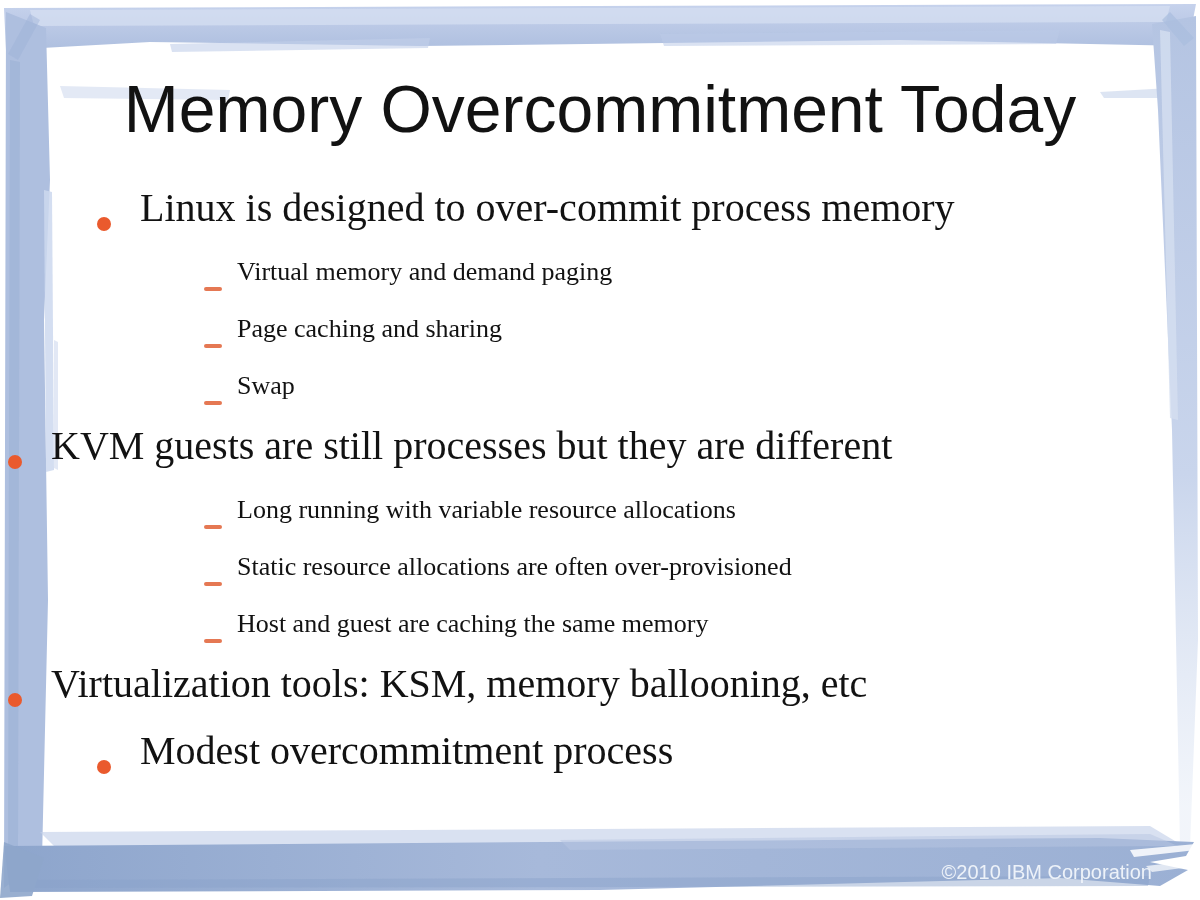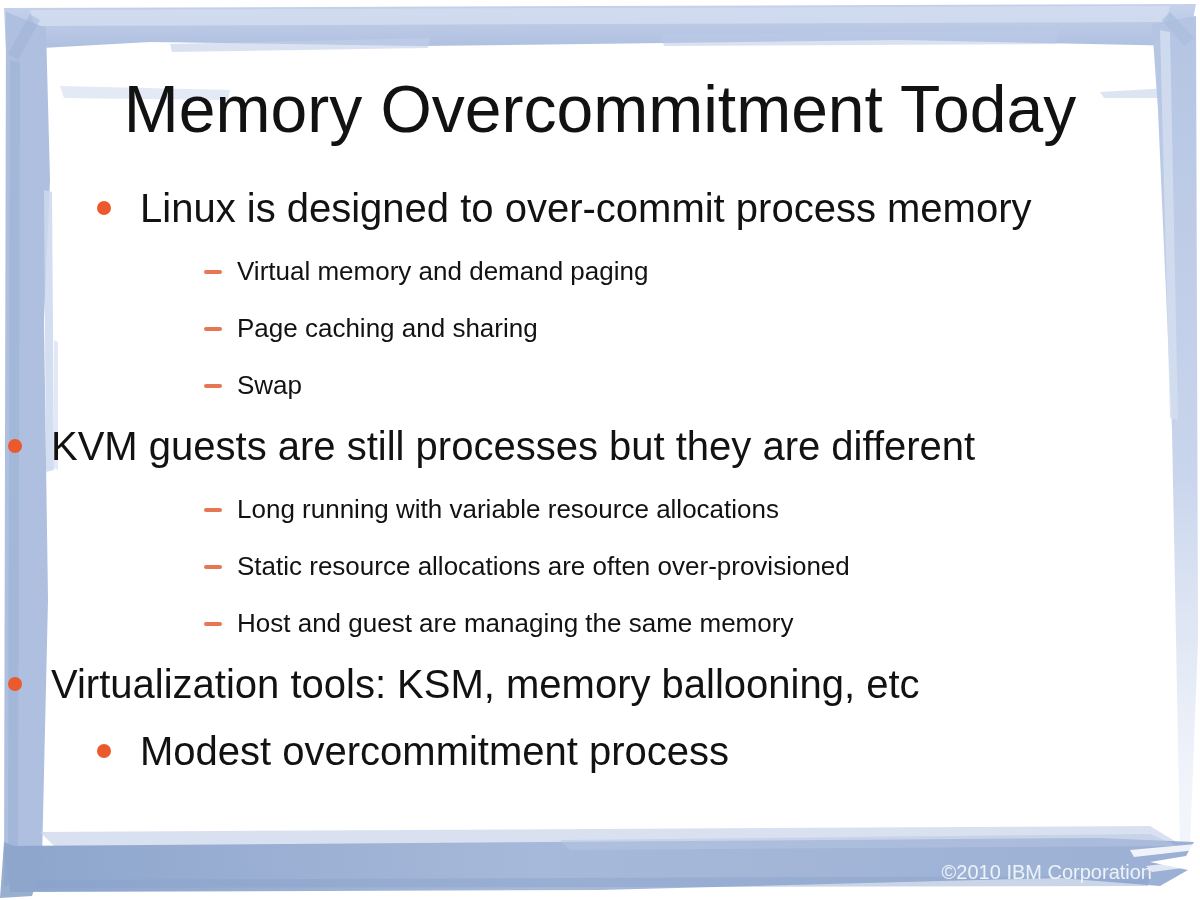--- a/index.html
+++ b/index.html
@@ -33,22 +33,23 @@
   h1.title {
     margin: 0 0 38px 0;
     text-align: center;
     font-size: 66px;
     line-height: 75px;
     font-weight: 400;
     color: var(--text, #121212);
   }
   .item {
     display: flex;
-    align-items: flex-start;
+    align-items: flex-end;
     color: var(--text, #121212);
+    font-family: Liberation Serif, serif;
   }
   .item.l1 {
     font-size: 40px;
     line-height: 46px;
     margin: 0 0 21px 0;
     padding-left: 97px;
   }
   .item.l2 {
     font-size: 26px;
     line-height: 39px;
@@ -177,21 +178,21 @@
         <div class="item l2">
           <span class="marker dash"></span>
           <span class="txt">Long running with variable resource allocations</span>
         </div>
         <div class="item l2">
           <span class="marker dash"></span>
           <span class="txt">Static resource allocations are often over-provisioned</span>
         </div>
         <div class="item l2">
           <span class="marker dash"></span>
-          <span class="txt">Host and guest are managing the same memory</span>
+          <span class="txt">Host and guest are caching the same memory</span>
         </div>
         <div class="item l1">
           <span class="marker dot"></span>
           <span class="txt">Virtualization tools: KSM, memory ballooning, etc</span>
         </div>
         <div class="item l1">
           <span class="marker dot"></span>
           <span class="txt">Modest overcommitment process</span>
         </div>
       </div>

